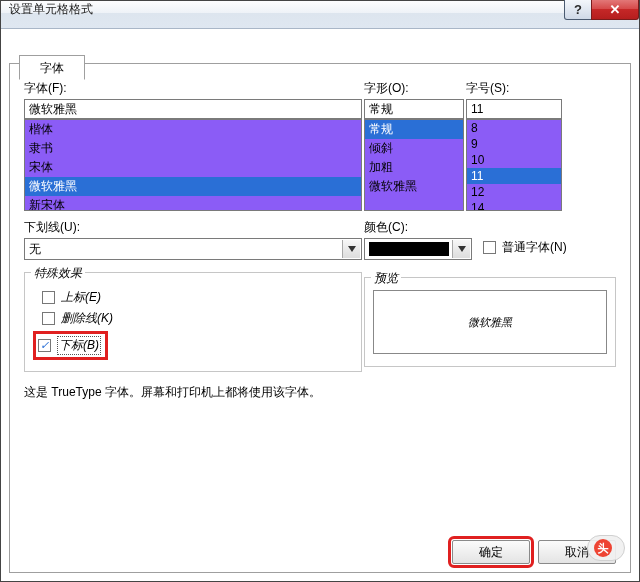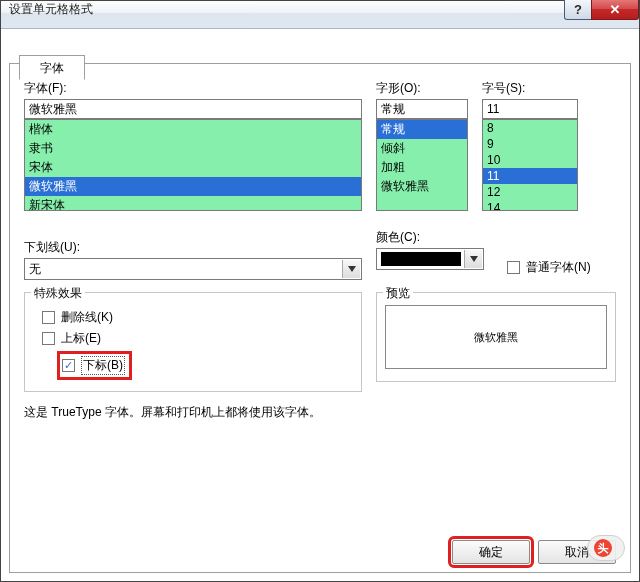--- a/index.html
+++ b/index.html
@@ -68,34 +68,34 @@
     padding: 4px 20px 0 20px;
     z-index: 2;
   }
   .tabpanel {
     position: absolute;
     top: 24px; left: 0; right: 0; bottom: 0;
     border: 1px solid #9f9f9f;
     background: #fff;
     padding: 16px 14px 10px 14px;
   }
-  .row { display: flex; gap: 14px; }
+  .row { display: flex; gap: 2px; }
   .col { display: flex; flex-direction: column; }
   .lbl { margin-bottom: 2px; }
   .tbox {
     border: 1px solid #7a7a7a;
     height: 20px;
     padding: 1px 4px;
     display: flex; align-items: center;
     background: #fff;
     position: relative;
   }
   .listbox {
     border: 1px solid #7a7a7a;
-    background: #86efac;
+    background: #8b5cf6;
     overflow-y: scroll;
     font-size: 12px;
   }
   .listbox .item { padding: 1px 4px; white-space: nowrap; }
   .listbox .item.sel { background: #2a6fd6; color: #fff; }
   .combo {
     border: 1px solid #7a7a7a;
     height: 22px;
     background: #fff;
     display: flex; align-items: center;
@@ -209,21 +209,21 @@
           </div>
           <div class="listbox" id="font-list" style="height:92px;">
               <div class="item">楷体</div>
               <div class="item">隶书</div>
               <div class="item">宋体</div>
               <div class="item sel">微软雅黑</div>
               <div class="item">新宋体</div>
             </div>
         </div>
 
-        <div class="col" style="width:92px;">
+        <div class="col" style="width:100px;">
           <div class="lbl"><span>字形(O):</span></div>
           <div class="tbox">
             <span>常规</span>
           </div>
           <div class="listbox" id="style-list" style="height:92px;">
               <div class="item sel">常规</div>
               <div class="item">倾斜</div>
               <div class="item">加粗</div>
               <div class="item">微软雅黑</div>
             </div>
@@ -239,21 +239,21 @@
               <div class="item">9</div>
               <div class="item">10</div>
               <div class="item sel">11</div>
               <div class="item">12</div>
               <div class="item">14</div>
             </div>
         </div>
       </div>
 
       <div class="row" style="margin-top:8px;">
-        <div class="col" style="width:338px;margin-top:20px;">
+        <div class="col" style="width:338px;">
           <div class="lbl"><span>下划线(U):</span></div>
           <div class="combo">
             <span>无</span>
             <div class="arrow">
               <svg viewBox="0 0 8 6">
                   <path d="M0 0 L8 0 L4 6 Z" fill="#333"></path>
                 </svg>
             </div>
           </div>
         </div>
@@ -270,32 +270,32 @@
         </div>
         <div class="col" style="width:110px; justify-content:flex-end;">
           <div style="height:16px;"></div>
           <div class="chk">
             <span class="chkbox"></span>
             <span>普通字体(N)</span>
           </div>
         </div>
       </div>
 
-      <div class="row" style="margin-top:12px; align-items:flex-start;">
+      <div class="row" style="margin-top:12px; align-items:center;font-style:italic;">
         <div class="groupbox" style="width:338px; height:100px;">
           <div class="legend">特殊效果</div>
           <div class="chk">
             <span class="chkbox"></span>
-            <span>删除线(K)</span>
+            <span>上标(E)</span>
           </div>
           <div class="chk">
             <span class="chkbox"></span>
-            <span>上标(E)</span>
-          </div>
-          <div class="redframe" style="display:inline-block;margin-left:24px;">
+            <span>删除线(K)</span>
+          </div>
+          <div class="redframe" style="display:inline-block;">
             <div class="chk" style="margin:0;">
               <span class="chkbox checked"></span>
               <span class="dotted">下标(B)</span>
             </div>
           </div>
         </div>
         <div class="col" style="flex:1;">
           <div class="groupbox" style="height:90px;">
             <div class="legend">预览</div>
             <div class="preview-box">

